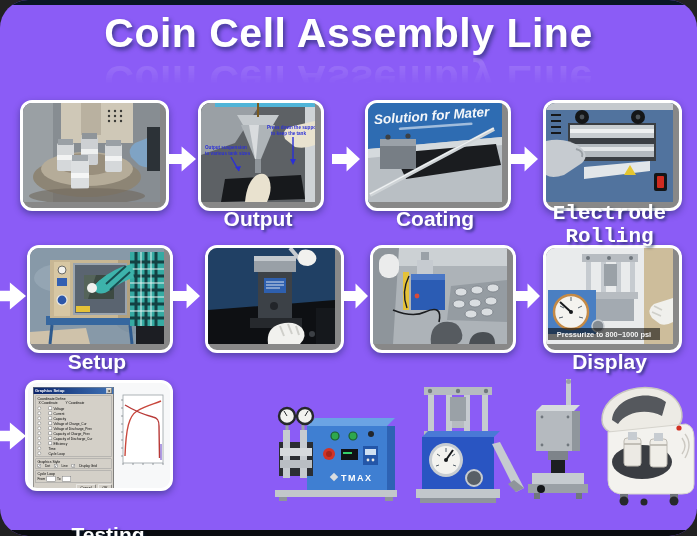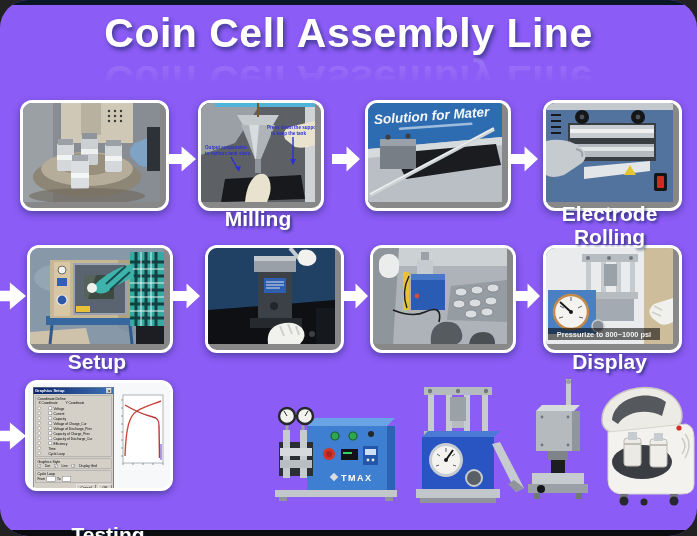--- a/index.html
+++ b/index.html
@@ -218,22 +218,23 @@
         <path d="M30,46 q8,2 6,8" stroke="#9aa0a5" stroke-width="2" fill="none"></path>
       </g>
       <polygon points="84,62 90,72 78,72" fill="#e5c52f"></polygon>
       <g>
         <rect x="108" y="70" width="13" height="18" rx="2" fill="#131517"></rect>
         <rect x="111" y="73" width="7" height="12" rx="1" fill="#cf2b20"></rect>
       </g>
     </svg>
   </div>
 
-  <div class="steplabel" style="left:198px;top:207px;width:120px;">Milling</div>
-  <div class="steplabel" style="left:543px;top:202px;width:133px;">Electrode Rolling</div>
+  <div class="steplabel" style="left:198px;top:207px;width:120px;">Output</div>
+  <div class="steplabel" style="left:365px;top:207px;width:140px;">Coating</div>
+  <div class="steplabel" style="left:543px;top:202px;width:133px;font-family:Liberation Mono, monospace;">Electrode Rolling</div>
 
   <div class="arrow arrow-edge" style="left:0px;top:282px;width:26px;height:28px;"></div>
 
   <div class="photo" style="left:27px;top:245px;width:140px;height:102px;">
     <svg width="134" height="96" viewBox="0 0 134 96">
       <rect width="134" height="96" fill="#8799a8"></rect>
       <ellipse cx="30" cy="30" rx="26" ry="14" fill="#9cadbb" opacity=".6"></ellipse>
       <ellipse cx="110" cy="70" rx="26" ry="16" fill="#7c8fa0" opacity=".6"></ellipse>
       <polygon points="0,84 56,80 60,96 0,96" fill="#cfc2aa"></polygon>
       <g>

